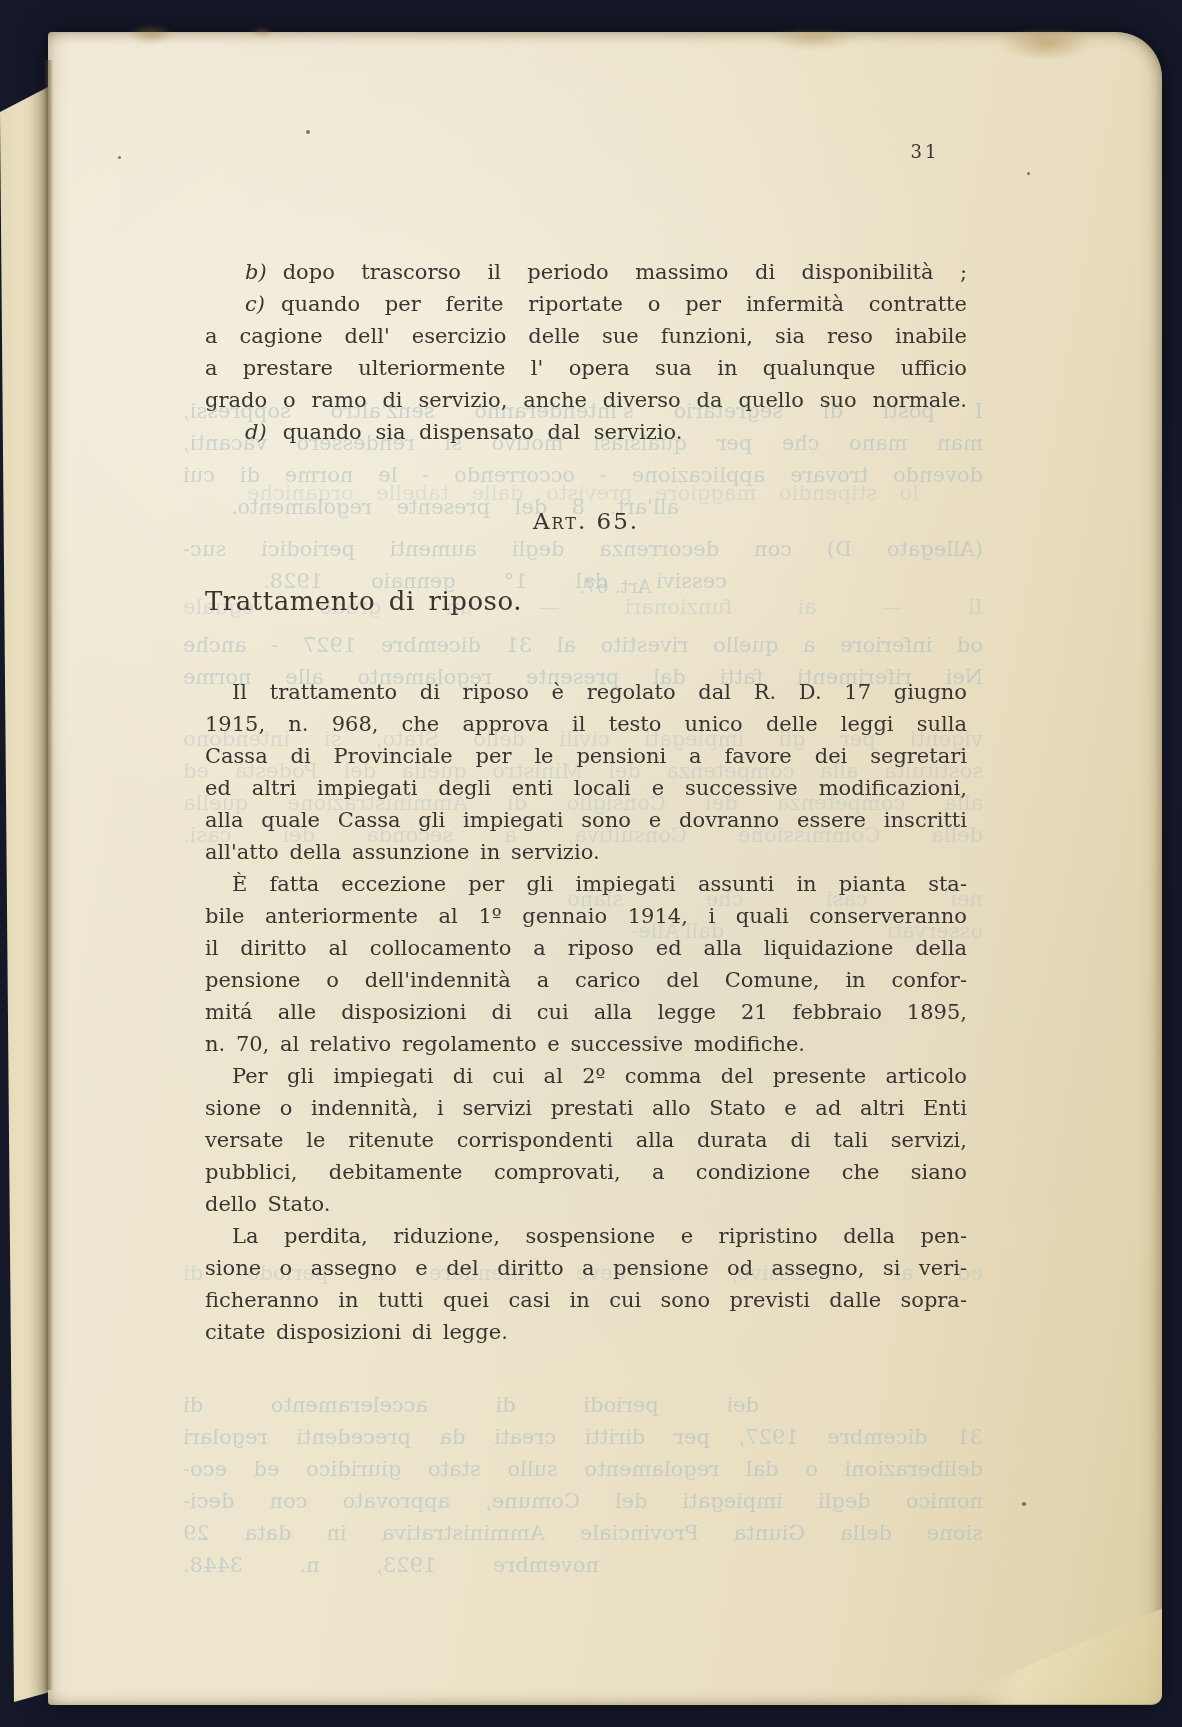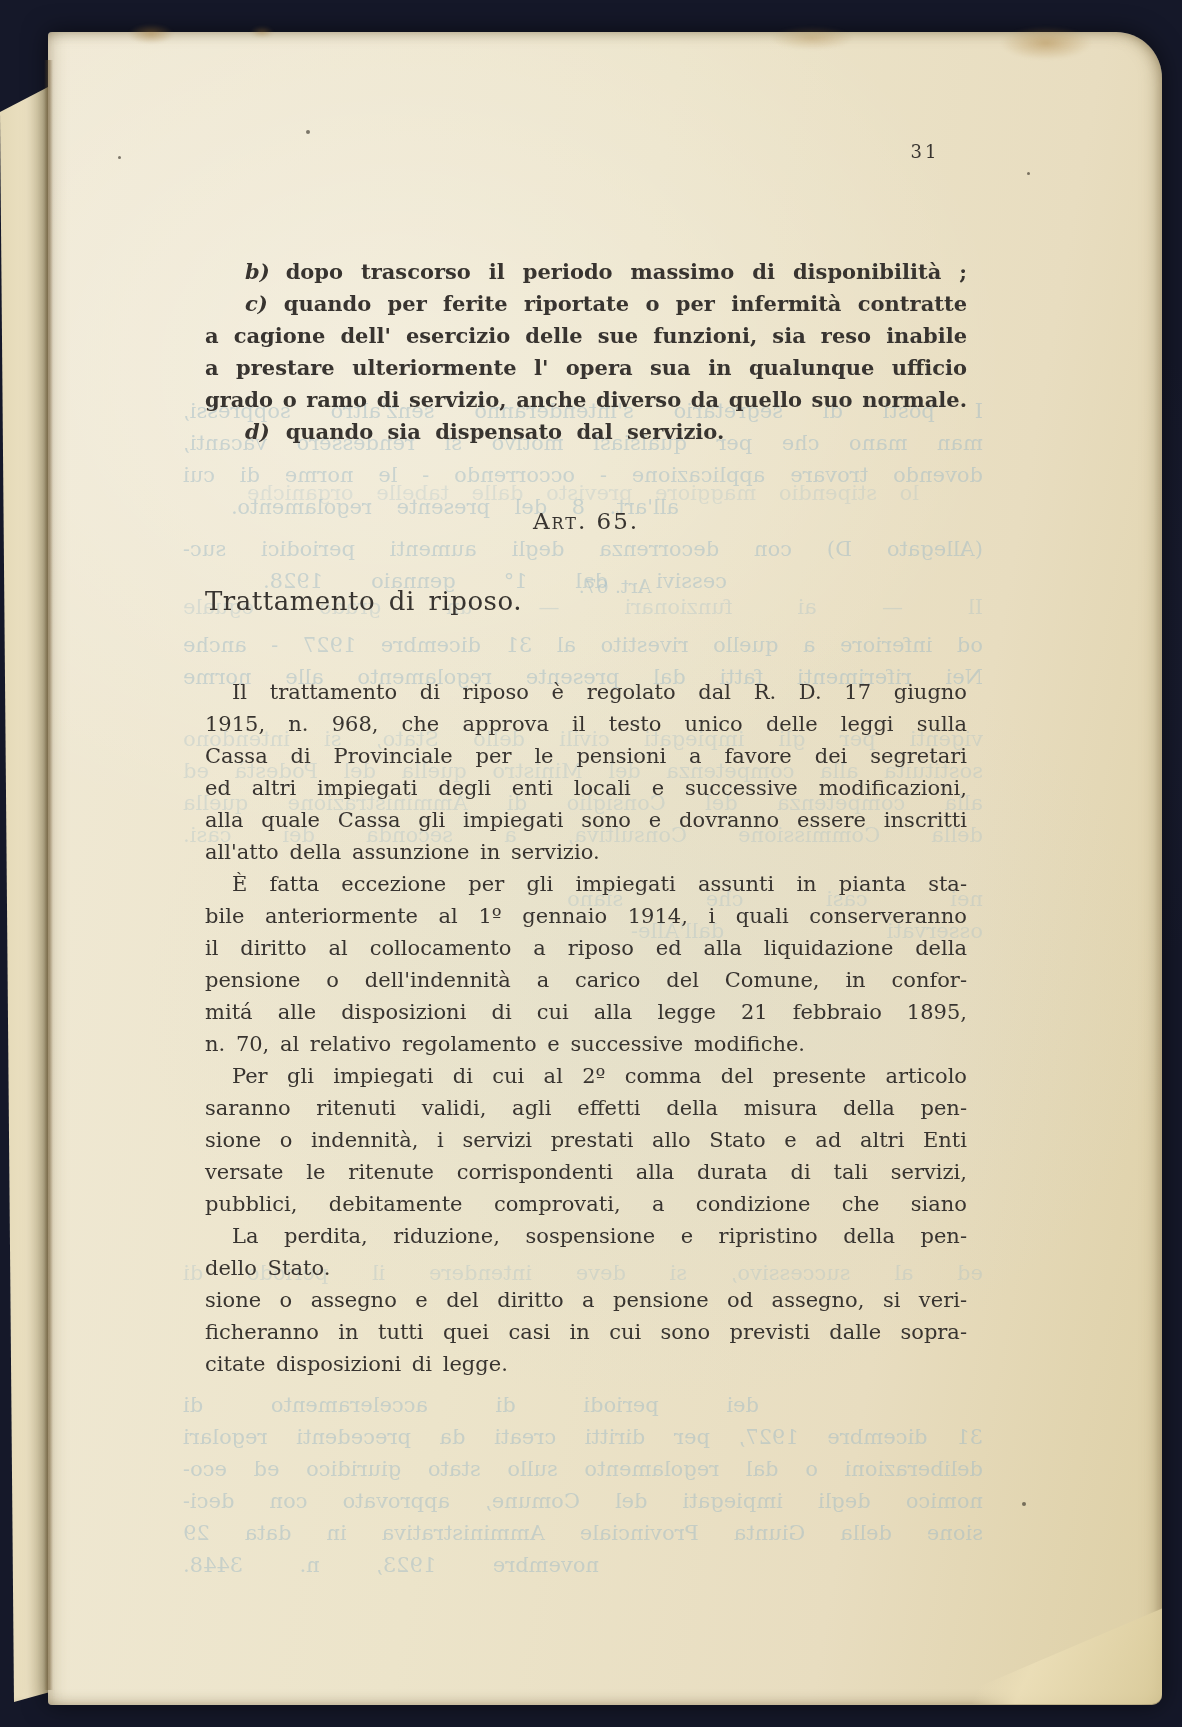--- a/index.html
+++ b/index.html
@@ -59,21 +59,21 @@
     font-size:21px;line-height:30px;
     text-align:justify;text-align-last:justify;white-space:nowrap;overflow:hidden;
   }
   .bleed-line.f{opacity:.30;}
   .bleed-line.f2{opacity:.26;}
   .bleed-line.smc{text-align:center;text-align-last:center;font-size:19px;}
 
   
   .clauses{position:absolute;left:205px;top:256px;width:762px;z-index:6;
     color:var(--ink);font-size:21px;line-height:32px;}
-  .line{text-align:justify;text-align-last:justify;font-weight:bold;}
+  .line{text-align:justify;text-align-last:justify;}
   .lead{padding-left:40px;}
   .noj{text-align:left;text-align-last:left;word-spacing:7px;}
   .marker{font-style:italic;margin-right:16px;}
   .art{position:absolute;left:205px;top:508px;width:762px;z-index:6;text-align:center;
     font-variant:small-caps;font-size:23px;letter-spacing:2px;color:var(--ink);}
   .title{position:absolute;left:205px;top:586px;width:762px;z-index:6;text-align:left;
     font-weight:normal;font-size:26px;letter-spacing:.5px;word-spacing:5px;color:var(--ink);}
   .bodytext{position:absolute;left:205px;top:676px;width:762px;z-index:6;
     color:var(--ink);font-size:21px;line-height:32px;}
   .bl{text-align:justify;text-align-last:justify;}
@@ -148,22 +148,21 @@
   <div class="bl">ed altri impiegati degli enti locali e successive modificazioni,</div>
   <div class="bl">alla quale Cassa gli impiegati sono e dovranno essere inscritti</div>
   <div class="bl jend">all'atto della assunzione in servizio.</div>
   <div class="bl ind">È fatta eccezione per gli impiegati assunti in pianta sta-</div>
   <div class="bl">bile anteriormente al 1º gennaio 1914, i quali conserveranno</div>
   <div class="bl">il diritto al collocamento a riposo ed alla liquidazione della</div>
   <div class="bl">pensione o dell'indennità a carico del Comune, in confor-</div>
   <div class="bl">mitá alle disposizioni di cui alla legge 21 febbraio 1895,</div>
   <div class="bl jend">n. 70, al relativo regolamento e successive modifiche.</div>
   <div class="bl ind">Per gli impiegati di cui al 2º comma del presente articolo</div>
-  <div class="bl">saranno ritenuti validi, agli effetti della misura della pen-</div>
   <div class="bl">sione o indennità, i servizi prestati allo Stato e ad altri Enti</div>
   <div class="bl">versate le ritenute corrispondenti alla durata di tali servizi,</div>
   <div class="bl">pubblici, debitamente comprovati, a condizione che siano</div>
+  <div class="bl jend">dello Stato.</div>
   <div class="bl ind">La perdita, riduzione, sospensione e ripristino della pen-</div>
-  <div class="bl jend">dello Stato.</div>
   <div class="bl">sione o assegno e del diritto a pensione od assegno, si veri-</div>
   <div class="bl">ficheranno in tutti quei casi in cui sono previsti dalle sopra-</div>
   <div class="bl jend">citate disposizioni di legge.</div>
 </div>
 
 </body></html>

